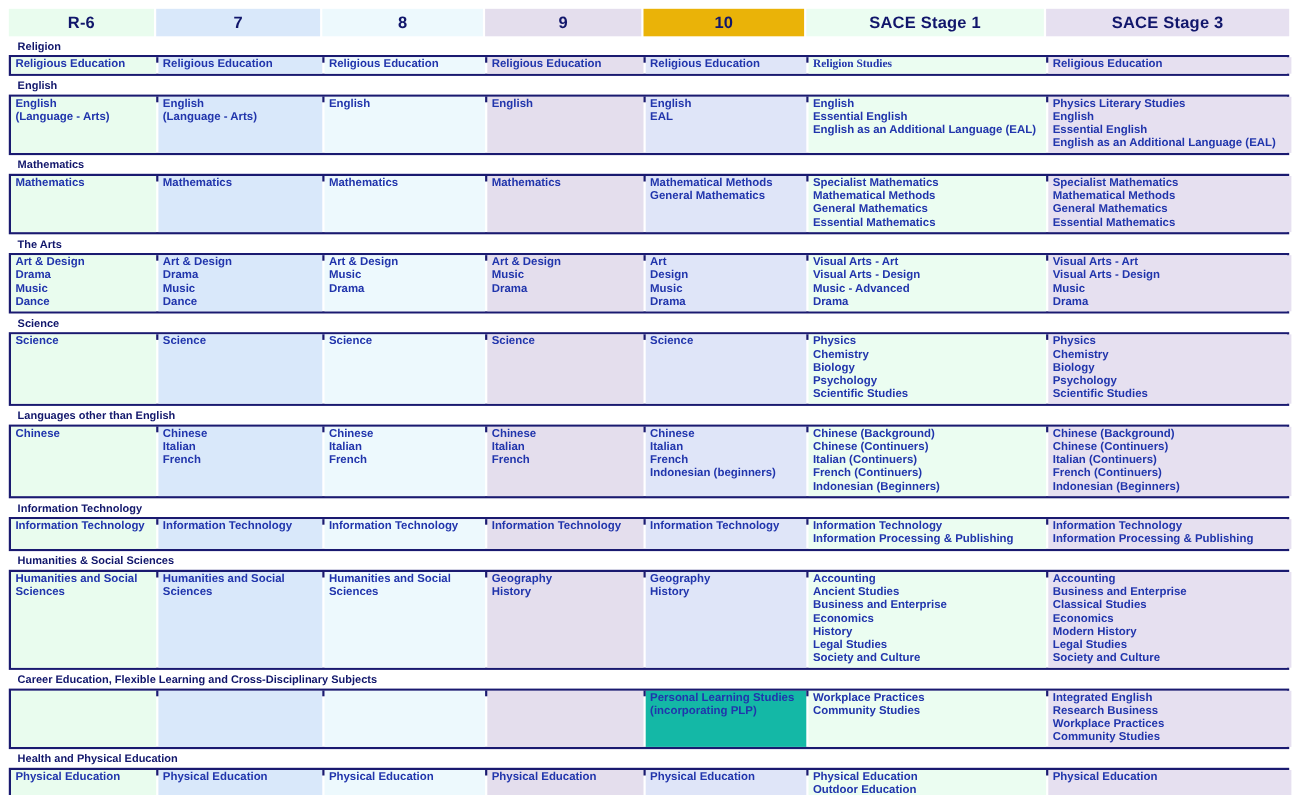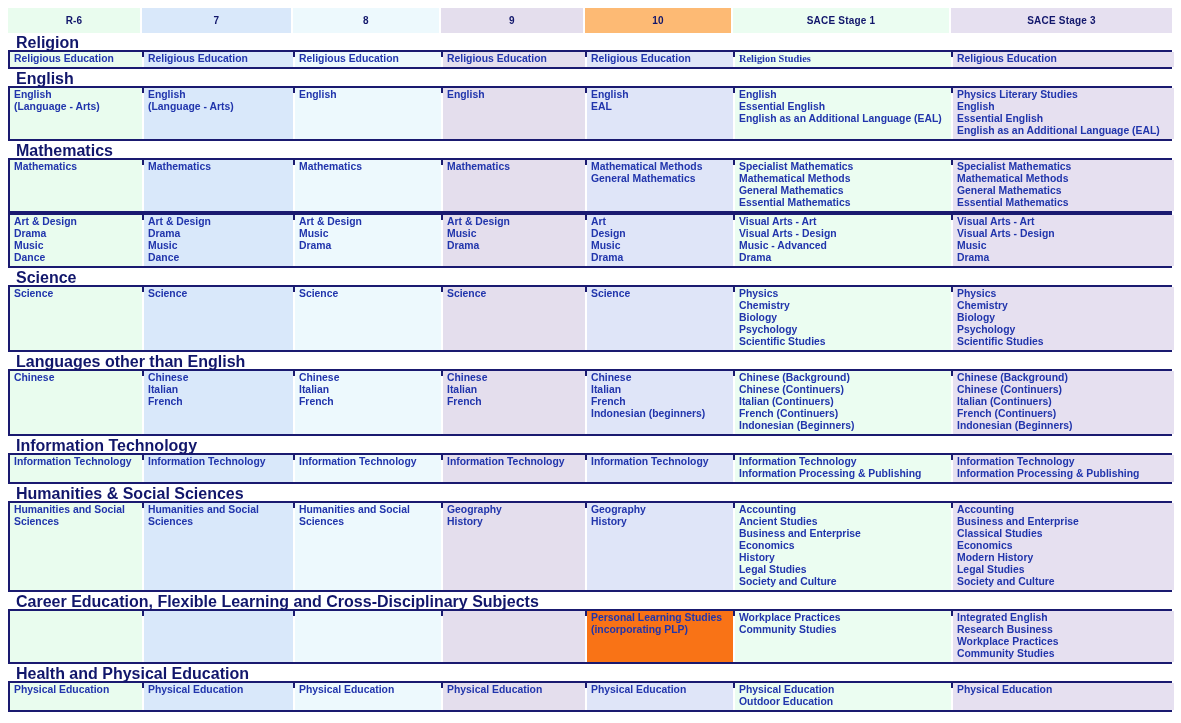--- a/index.html
+++ b/index.html
@@ -15,28 +15,28 @@
     display: grid;
     grid-template-columns: 132px 149px 146px 142px 146px 216px 221px;
     column-gap: 2px;
   }
 
   
   .header-grid { margin-bottom: 2px; }
   .hcell {
     height: 25px; line-height: 25px;
     text-align: center;
-    font-size: 10px; font-weight: bold;
+    font-size: 15px; font-weight: bold;
     color: var(--heading-text, #11166b);
     letter-spacing: 0.2px;
   }
 
   
   .section-heading {
-    font-size: 16px; line-height: 13px; font-weight: bold;
+    font-size: 10px; line-height: 13px; font-weight: bold;
     color: var(--heading-text, #11166b);
     margin: 3px 0 1px 8px;
   }
 
   
   .row-grid {
     border: 2px solid var(--border, #1a1a70);
     background: #ffffff;
     box-sizing: border-box;
   }
@@ -60,21 +60,21 @@
 </style>
 </head>
 <body>
 
 <div class="page">
   <div class="header-grid">
       <div class="hcell" style="background: rgb(233, 252, 238);">R-6</div>
       <div class="hcell" style="background: rgb(217, 232, 250);">7</div>
       <div class="hcell" style="background: rgb(237, 249, 253);">8</div>
       <div class="hcell" style="background: rgb(228, 222, 237);">9</div>
-      <div class="hcell" style="background: #fdba74; text-align: center;">10</div>
+      <div class="hcell" style="background: #eab308; text-align: center;">10</div>
       <div class="hcell" style="background: rgb(235, 253, 241);">SACE Stage 1</div>
       <div class="hcell" style="background: rgb(230, 224, 240);">SACE Stage 3</div>
     </div>
   <div id="table-root">
       <div class="section-heading">Religion</div>
       <div class="row-grid">
         <div class="cell" style="background: rgb(233, 252, 238);">
           <div class="subject">Religious Education</div>
         </div>
         <div class="cell" style="background: rgb(217, 232, 250);">
@@ -152,20 +152,21 @@
           <div class="subject">General Mathematics</div>
           <div class="subject">Essential Mathematics</div>
         </div>
         <div class="cell" style="background: rgb(230, 224, 240);">
           <div class="subject">Specialist Mathematics</div>
           <div class="subject">Mathematical Methods</div>
           <div class="subject">General Mathematics</div>
           <div class="subject">Essential Mathematics</div>
         </div>
       </div>
+      <div class="section-heading">The Arts</div>
       <div class="row-grid">
         <div class="cell" style="background: rgb(233, 252, 238);">
           <div class="subject">Art &amp; Design</div>
           <div class="subject">Drama</div>
           <div class="subject">Music</div>
           <div class="subject">Dance</div>
         </div>
         <div class="cell" style="background: rgb(217, 232, 250);">
           <div class="subject">Art &amp; Design</div>
           <div class="subject">Drama</div>
@@ -337,21 +338,21 @@
           <div class="subject">Legal Studies</div>
           <div class="subject">Society and Culture</div>
         </div>
       </div>
       <div class="section-heading">Career Education, Flexible Learning and Cross-Disciplinary Subjects</div>
       <div class="row-grid">
         <div class="cell" style="background: rgb(233, 252, 238);"></div>
         <div class="cell" style="background: rgb(217, 232, 250);"></div>
         <div class="cell" style="background: rgb(237, 249, 253);"></div>
         <div class="cell" style="background: rgb(228, 222, 237);"></div>
-        <div class="cell" style="background: #f97316;">
+        <div class="cell" style="background: #14b8a6;">
           <div class="subject">Personal Learning Studies</div>
           <div class="subject">(incorporating PLP)</div>
         </div>
         <div class="cell" style="background: rgb(235, 253, 241);">
           <div class="subject">Workplace Practices</div>
           <div class="subject">Community Studies</div>
         </div>
         <div class="cell" style="background: rgb(230, 224, 240);">
           <div class="subject">Integrated English</div>
           <div class="subject">Research Business</div>

